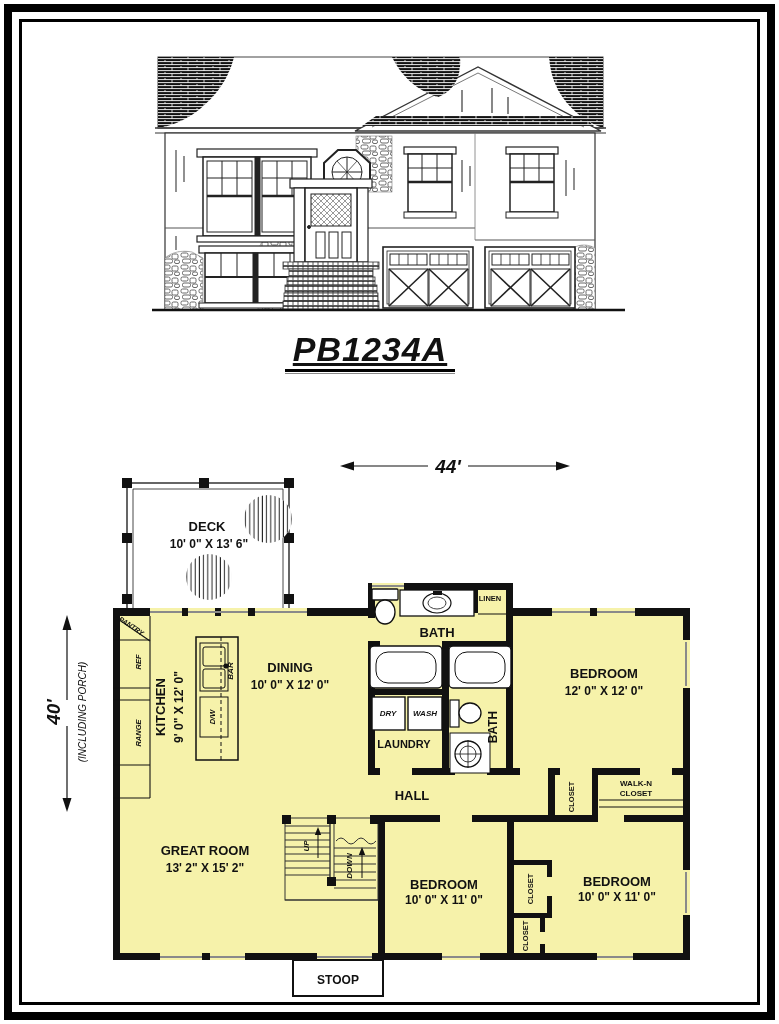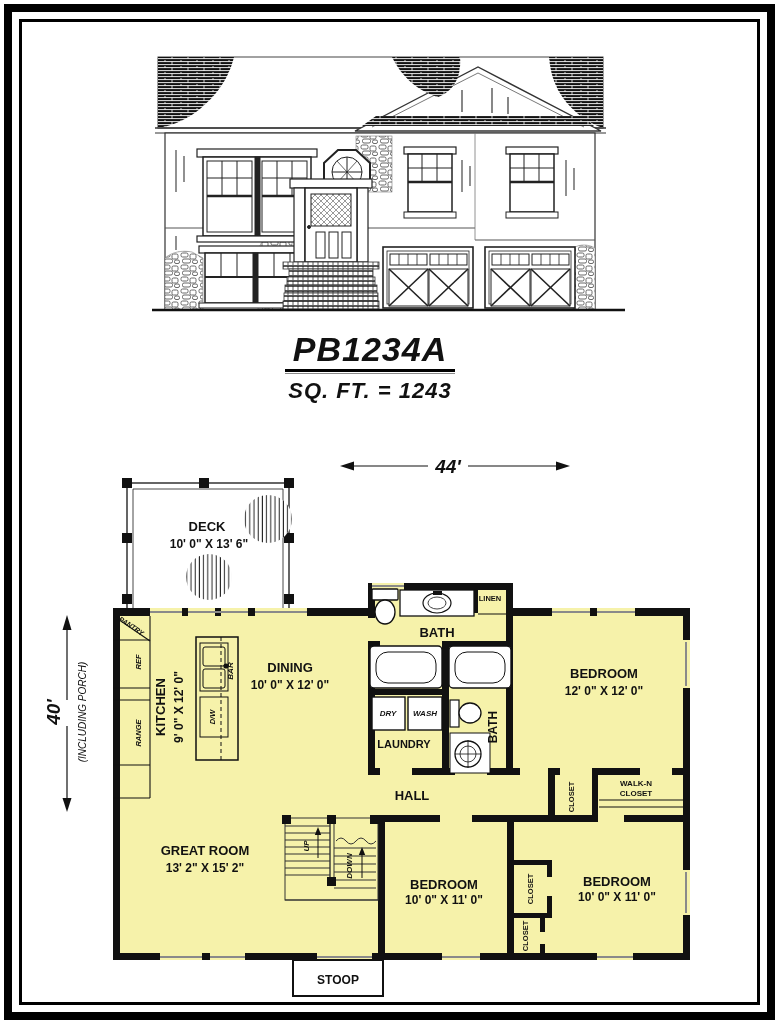--- a/index.html
+++ b/index.html
@@ -3,21 +3,21 @@
 <meta charset="utf-8">
 <style>
   html,body{margin:0;padding:0;background:#e8e8e8;}
   .page{position:relative;width:779px;height:1024px;background:#fff;overflow:hidden;
         font-family:"Liberation Sans",sans-serif;color:#111;}
   .border-outer{position:absolute;left:4px;top:4px;right:4px;bottom:4px;border:8px solid #000;pointer-events:none;}
   .border-inner{position:absolute;left:19px;top:19px;right:19px;bottom:19px;border:3px solid #000;pointer-events:none;}
   svg{position:absolute;left:0;top:0;}
   .title-block{position:absolute;left:0;top:332px;width:740px;text-align:center;}
   .plan-number{display:inline-block;font-size:34px;font-weight:bold;font-style:italic;
-               letter-spacing:1px;line-height:1.05;padding:0 10px;}
+               letter-spacing:1px;line-height:1.05;padding:0 10px;text-decoration:underline;}
   .u1{width:170px;height:3px;background:#000;margin:1px auto 1px auto;}
   .u2{width:170px;height:1px;background:#8a8a8a;margin:0 auto 4px auto;}
   .sqft{font-size:22px;font-weight:bold;font-style:italic;letter-spacing:1px;}
   text{fill:#111;}
   .rn{font:bold 13px "Liberation Sans",sans-serif;}
   .rs{font:bold 12px "Liberation Sans",sans-serif;}
   .sm{font:bold 7.5px "Liberation Sans",sans-serif;}
   .smi{font:italic bold 8px "Liberation Sans",sans-serif;}
   .dim{font:italic bold 19px "Liberation Sans",sans-serif;}
   .dimnote{font:italic 10px "Liberation Sans",sans-serif;}
@@ -465,15 +465,14 @@
         <text style="font:italic bold 8px 'Liberation Sans',sans-serif" transform="translate(309,846) rotate(-90)" text-anchor="middle">UP</text>
         <text style="font:italic bold 8px 'Liberation Sans',sans-serif" transform="translate(352,866) rotate(-90)" text-anchor="middle">DOWN</text>
       </g>
     </g>
   </svg>
 
   <div class="title-block">
     <div class="plan-number">PB1234A</div>
     <div class="u1"></div>
     <div class="u2"></div>
-    <div class="sqft">SQ. FT. = 1243</div>
   </div>
 </div>
 
 </body></html>

